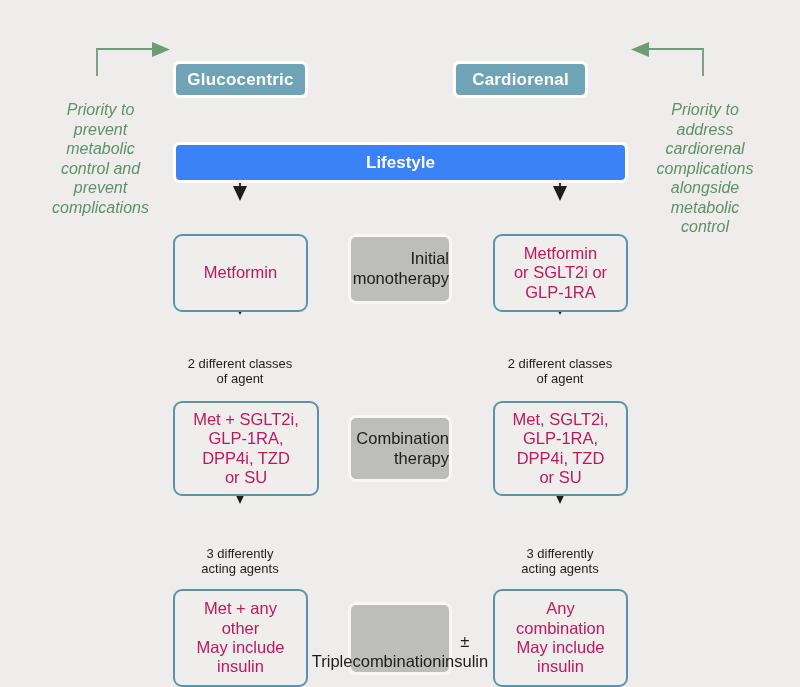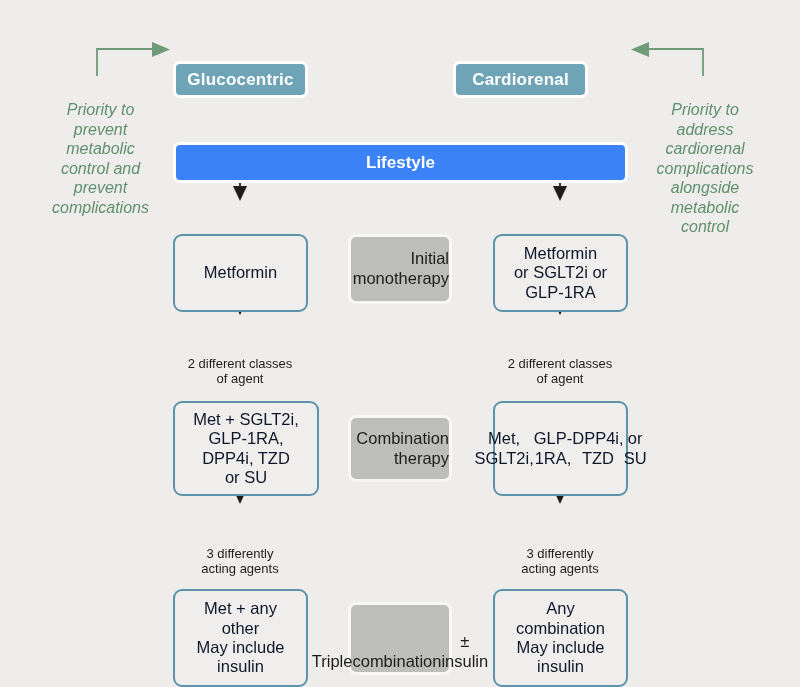--- a/index.html
+++ b/index.html
@@ -50,21 +50,21 @@
     display: flex;
     align-items: center;
     justify-content: center;
   }
 
   
   .obox {
     background: #efeeec;
     border: 2px solid #5d93a9;
     border-radius: 9px;
-    color: #0f172a;
+    color: #be185d;
     font-size: 16.5px;
     line-height: 1.18;
     display: flex;
     align-items: center;
     justify-content: center;
     text-align: center;
     padding: 2px 4px;
   }
 
   
@@ -225,21 +225,21 @@
     <div>GLP-1RA,</div>
     <div>DPP4i, TZD</div>
     <div>or SU</div>
   </div>
 
   <div class="abs gbox" style="left:348px; top:383px; width:104px; height:67px; flex-direction:column;">
     <div>Combination</div>
     <div>therapy</div>
   </div>
 
-  <div class="abs obox" style="left:493px; top:369px; width:135px; height:95px; flex-direction:row;">
+  <div class="abs obox" style="left:493px; top:369px; width:135px; height:95px; flex-direction:column;">
     <div>Met, SGLT2i,</div>
     <div>GLP-1RA,</div>
     <div>DPP4i, TZD</div>
     <div>or SU</div>
   </div>
 
   <div class="abs caption" style="left:155px; top:508px; width:170px; height:42px; flex-direction:column;">
     <div>3 differently</div>
     <div>acting agents</div>
   </div>

